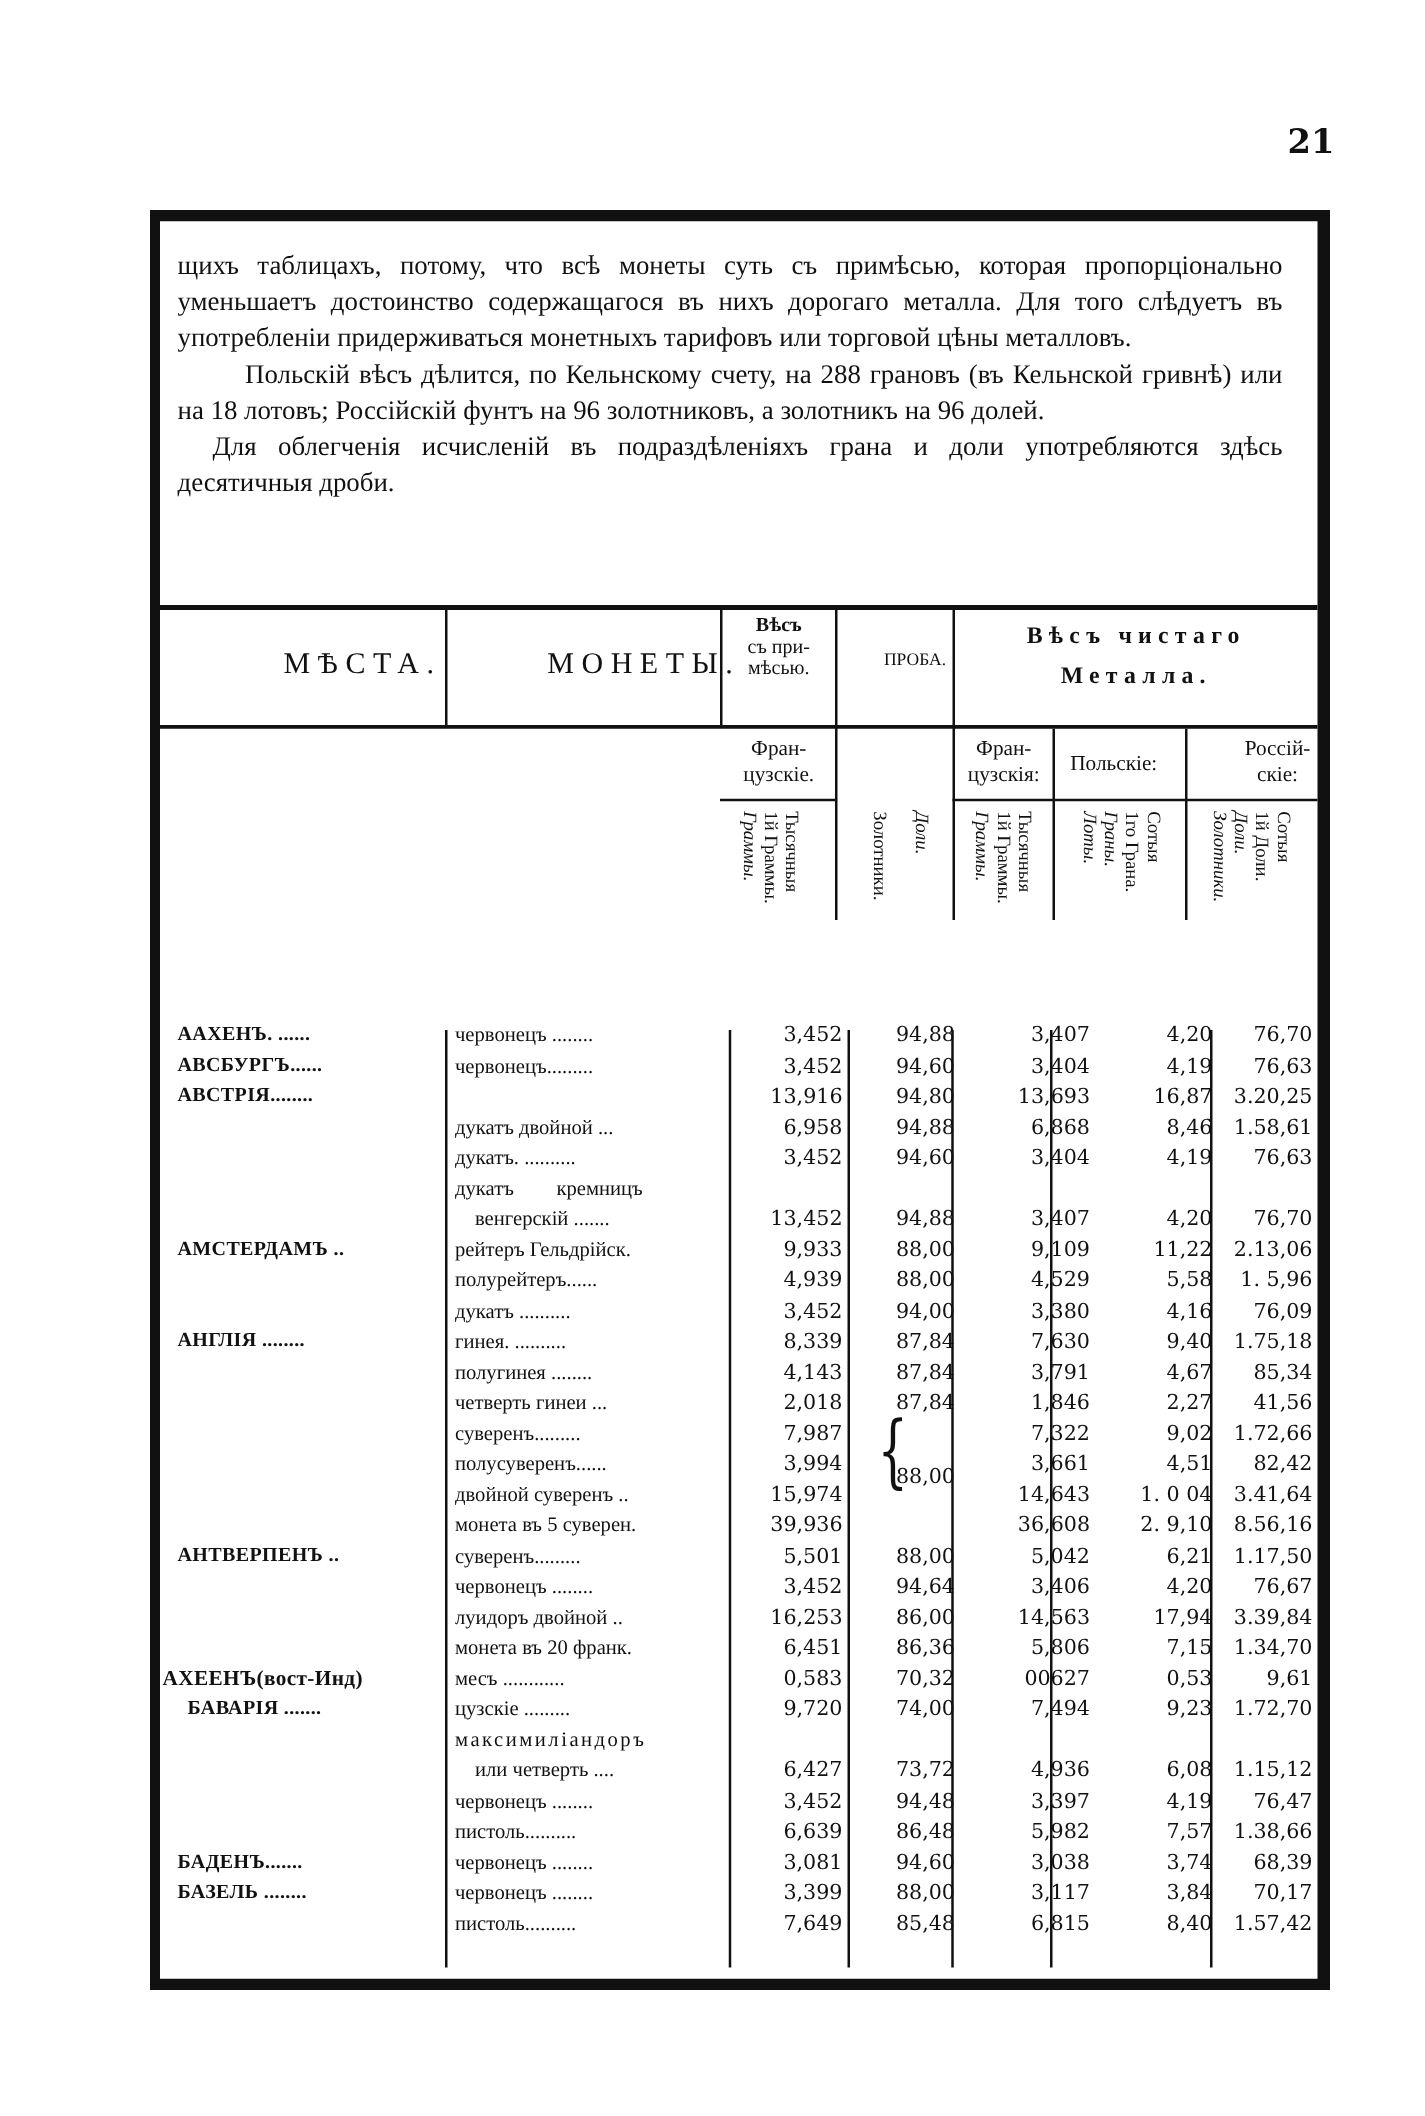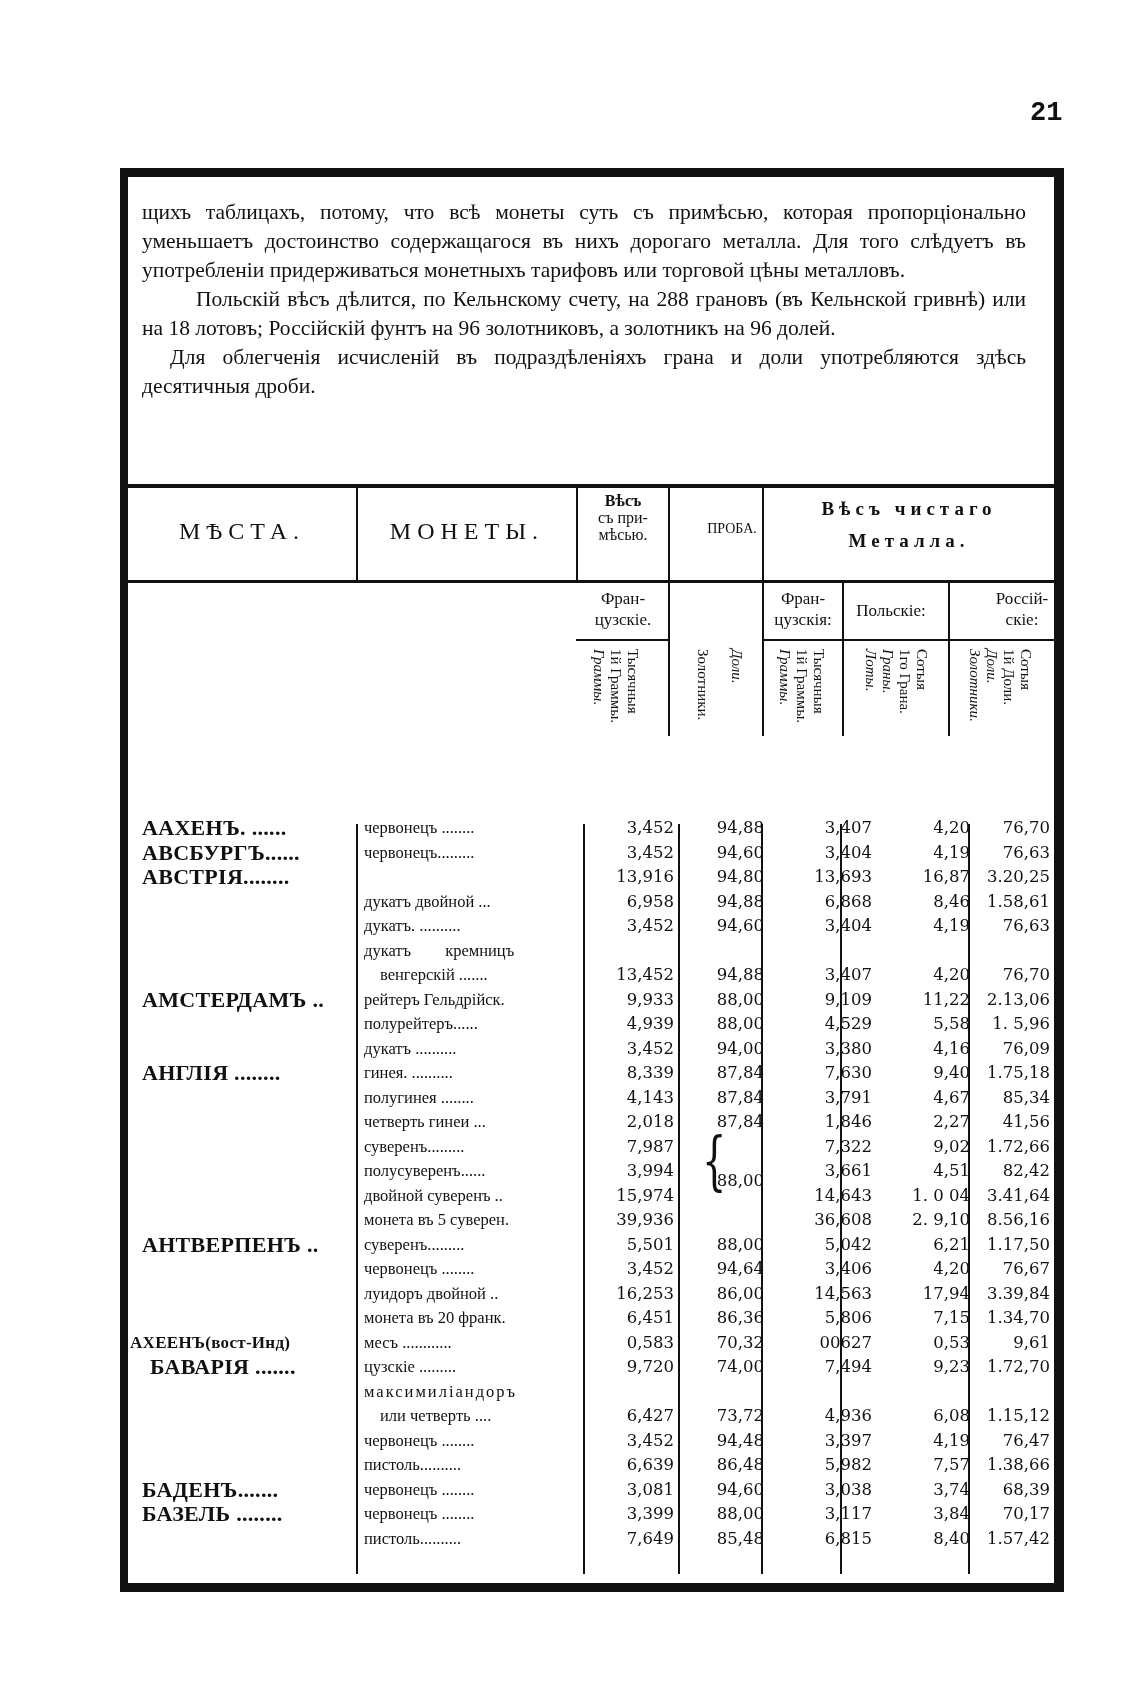--- a/index.html
+++ b/index.html
@@ -1,41 +1,41 @@
 <!DOCTYPE html>
 <html><head>
 <meta charset="utf-8">
 <style>
   html, body { margin:0; padding:0; background:#ffffff; }
   body { width:1140px; height:1693px; position:relative; overflow:hidden;
          font-family:"DejaVu Serif","Liberation Serif",serif; color:#111; }
-  .page-num { position:absolute; left:1030px; top:98px; font-size:27px; font-weight:bold;font-family:Liberation Mono, monospace; }
+  .page-num { position:absolute; left:1030px; top:98px; font-size:27px; font-weight:bold; }
   .frame { position:absolute; left:120px; top:168px; width:944px; height:1424px;
            border-top:9px solid #111; border-bottom:9px solid #111;
            border-left:8px solid #111; border-right:10px solid #111; box-sizing:border-box; }
   .intro { position:absolute; left:142px; top:198px; width:884px;
            font-family:"Liberation Serif",serif; font-size:21.5px; line-height:29px; text-align:justify; }
   .intro p { margin:0; }
   .intro p.ind { text-indent:54px; }
   .intro .last { text-align-last:left; }
   
   .tbl { position:absolute; left:128px; top:484px; width:926px; }
   .hdr-rule { position:absolute; left:0; width:926px; height:3px; background:#111; }
   .vline { position:absolute; width:2px; background:#111; }
   .hcell { position:absolute; text-align:center; font-family:"Liberation Serif",serif; }
-  .big { font-size:24px; letter-spacing:6px; }
+  .big { font-size:24px; letter-spacing:6px;margin-left:48px; }
   .sm { font-size:14px; line-height:17px; }
   .md { font-size:17px; line-height:21px; }
   .rot { position:absolute; writing-mode:vertical-rl; font-size:15px; line-height:17px;
          font-family:"Liberation Serif",serif; white-space:nowrap; }
   .rot i { font-style:italic; }
   .rows { position:absolute; left:0; top:332px; width:926px; }
   .row { position:relative; height:24.5px; font-size:17px; line-height:24.5px; }
   .c { position:absolute; top:0; white-space:nowrap; }
-  .place { left:14px; width:200px; font-weight:bold; font-family:"Liberation Serif",serif; font-size:22px; letter-spacing:0.3px; }
+  .place { left:14px; width:200px; font-weight:bold; font-family:"Liberation Serif",serif; font-size:16px; letter-spacing:0.3px; }
   .coin { left:236px; width:346px; font-family:"Liberation Serif",serif; font-size:16.5px; }
   .num { font-family:"DejaVu Serif",serif; font-size:16.5px; text-align:right; }
   .n1 { left:452px; width:94px; }
   .n2 { left:556px; width:80px; }
   .n3 { left:638px; width:106px; }
   .n4 { left:700px; width:142px; }
   .n5 { left:840px; width:82px; }
   .brace { position:absolute; left:574px; font-size:64px; line-height:64px; font-family:"DejaVu Serif",serif; transform:scaleX(0.6); transform-origin:left; }
 </style>
 </head>

